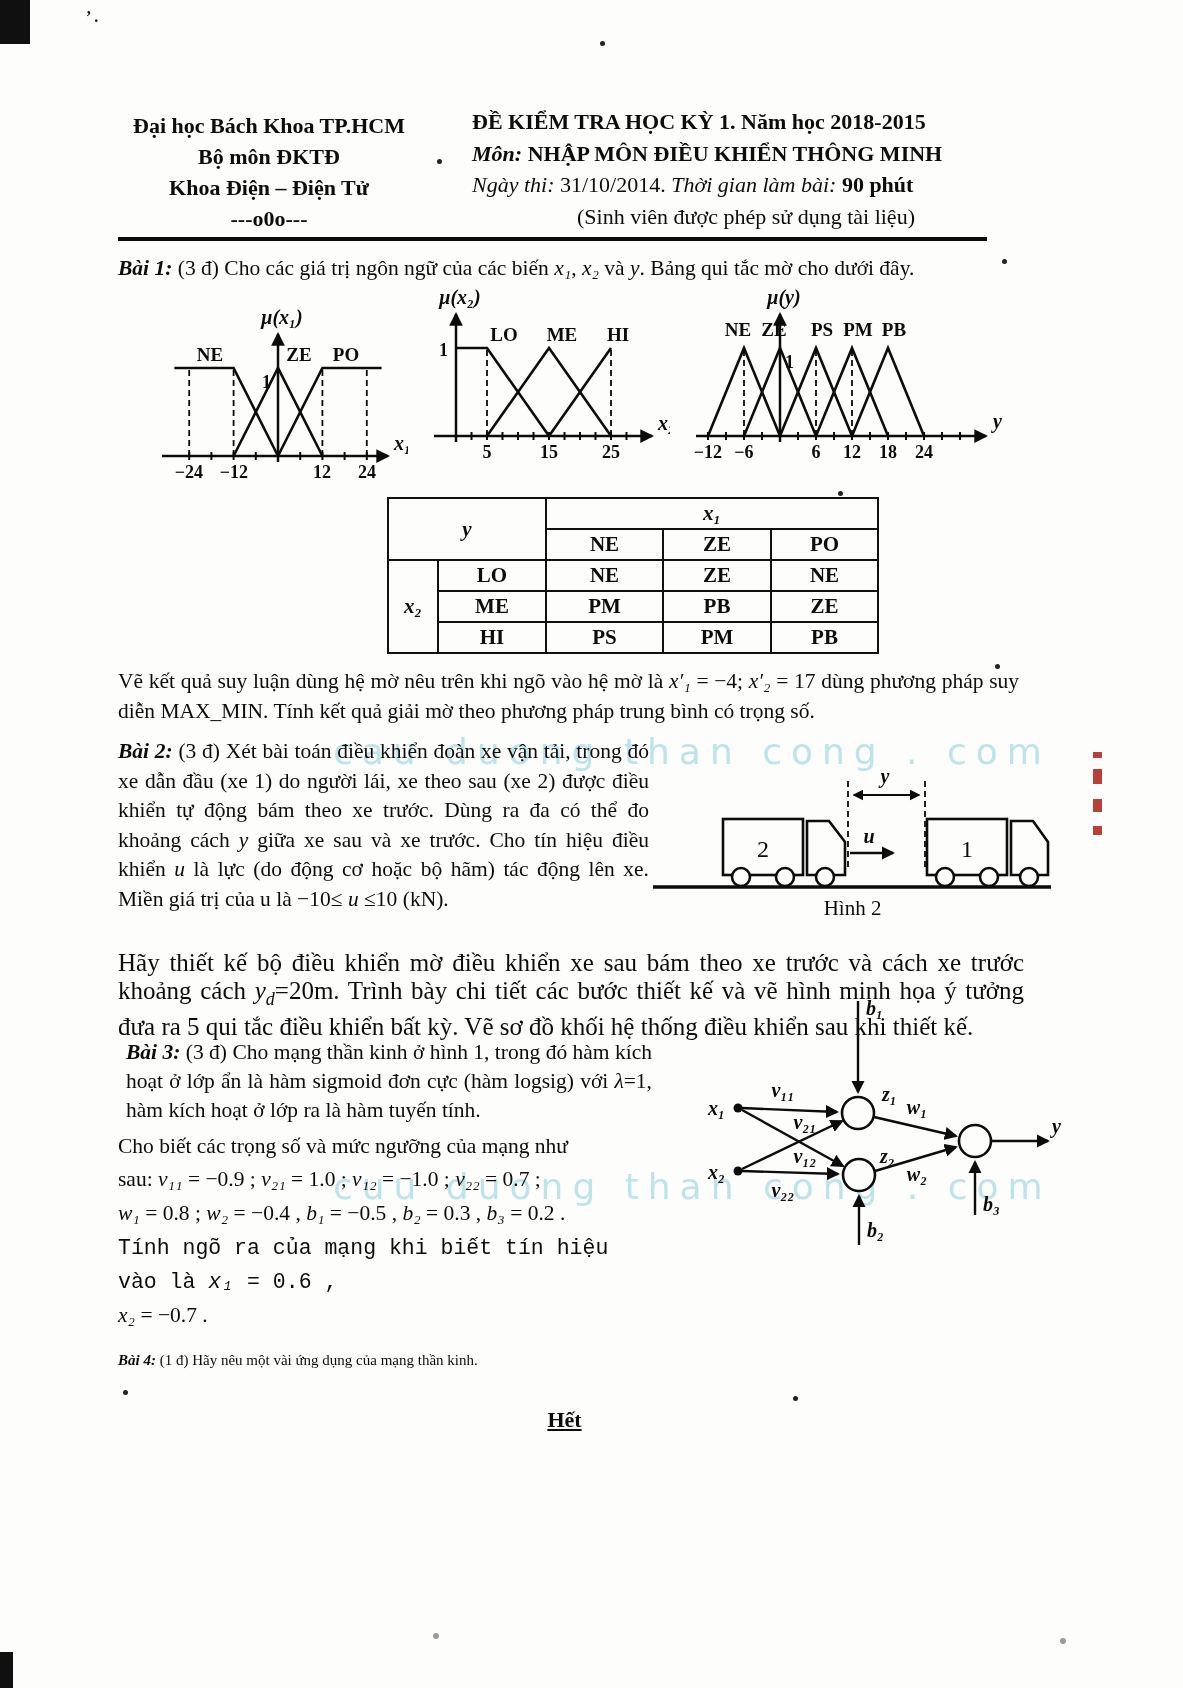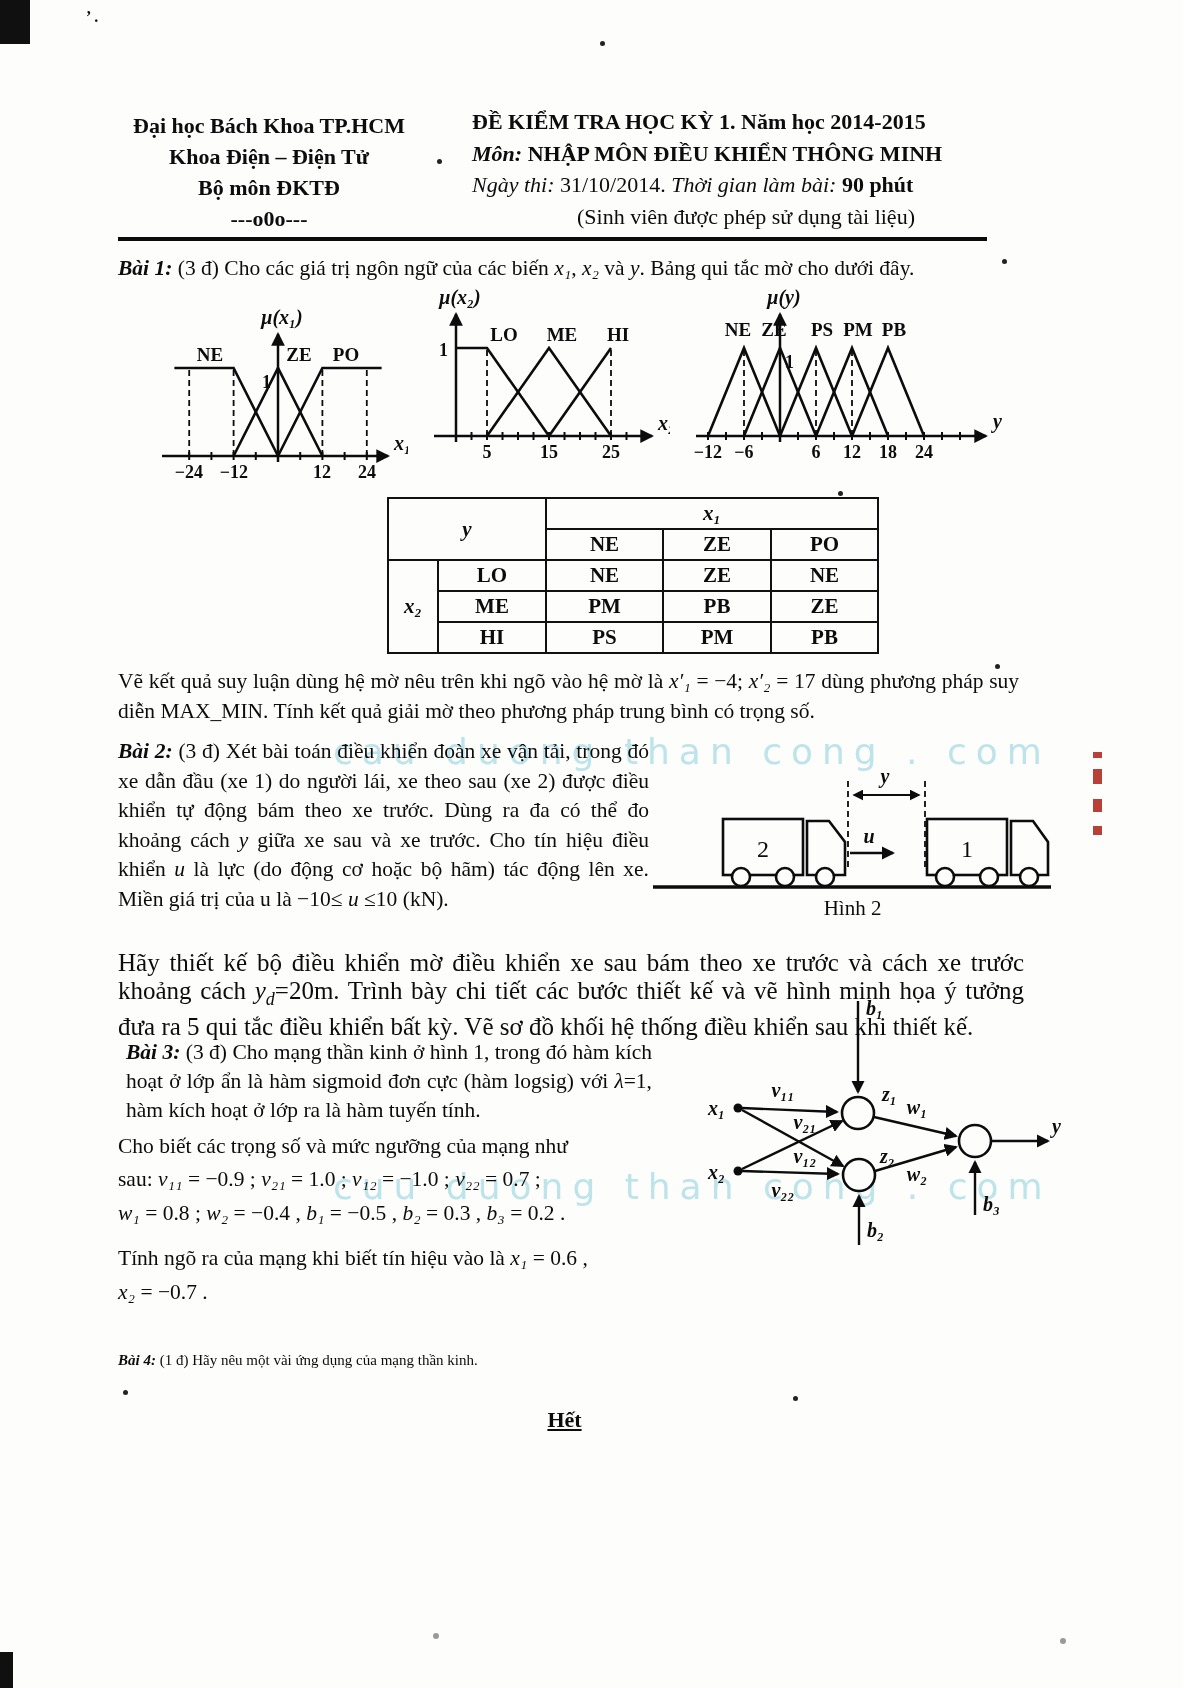--- a/index.html
+++ b/index.html
@@ -80,26 +80,26 @@
   <div class="redmark" style="top:752px;height:6px;"></div>
   <div class="redmark" style="top:769px;height:15px;"></div>
   <div class="redmark" style="top:799px;height:13px;"></div>
   <div class="redmark" style="top:826px;height:9px;"></div>
 
   <div class="wm" style="left:333px;top:731px;">cau duong than cong . com</div>
   <div class="wm" style="left:333px;top:1166px;">cuu duong than cong . com</div>
 
   <div class="abs" id="hdr-left">
     <div>Đại học Bách Khoa TP.HCM</div>
+    <div>Bộ môn ĐKTĐ</div>
     <div>Khoa Điện – Điện Tử</div>
-    <div>Bộ môn ĐKTĐ</div>
     <div>---o0o---</div>
   </div>
   <div class="abs" id="hdr-right">
-    <div class="seg-b">ĐỀ KIỂM TRA HỌC KỲ 1. Năm học 2014-2015</div>
+    <div class="seg-b">ĐỀ KIỂM TRA HỌC KỲ 1. Năm học 2018-2015</div>
     <div><span class="seg-bi">Môn: </span><span class="seg-b">NHẬP MÔN ĐIỀU KHIỂN THÔNG MINH</span></div>
     <div><span class="seg-i">Ngày thi: </span><span>31/10/2014. </span><span class="seg-i">Thời gian làm bài: </span><span class="seg-b">90 phút</span></div>
     <div class="c">(Sinh viên được phép sử dụng tài liệu)</div>
   </div>
   <div class="abs" id="divider"></div>
 
   <div class="abs just" id="bai1"><span class="seg-bi">Bài  1:</span><span> (3 đ) Cho các giá trị ngôn ngữ của các biến </span><span class="seg-i">x₁</span><span>, </span><span class="seg-i">x₂</span><span> và </span><span class="seg-i">y</span><span>. Bảng qui tắc mờ cho dưới đây.</span></div>
 
   <div class="abs" style="left:150px;top:286px;margin-top:20px;">
     <svg width="258" height="185" viewBox="0 0 258 185">
@@ -287,21 +287,21 @@
     <div class="figcap"><span>Hình 2</span></div>
   </div>
 
   <div class="abs just" id="para-design"><span>Hãy thiết kế bộ điều khiển mờ điều khiển xe sau bám theo xe trước và cách xe trước khoảng cách </span><span class="seg-i">y</span><span class="seg-isub">d</span><span>=20m. Trình bày chi tiết các bước thiết kế và vẽ hình minh họa ý tưởng đưa ra 5 qui tắc điều khiển bất kỳ. Vẽ sơ đồ khối hệ thống điều khiển sau khi thiết kế.</span></div>
 
   <div class="abs" id="bai3">
     <div class="p1 just"><span class="seg-bi">Bài 3:</span><span> (3 đ) Cho mạng thần kinh ở hình 1, trong đó hàm kích hoạt ở lớp ẩn là hàm sigmoid  đơn cực (hàm logsig) với </span><span class="seg-i">λ</span><span>=1, hàm kích hoạt ở lớp ra là hàm tuyến tính.</span></div>
     <div class="ml" style="margin-top:5px;"><span>Cho biết các trọng số và mức ngưỡng của mạng như</span></div>
     <div class="ml"><span>sau:     </span><span class="seg-i">v₁₁</span><span> = −0.9 ;   </span><span class="seg-i">v₂₁</span><span> = 1.0 ;   </span><span class="seg-i">v₁₂</span><span> = −1.0 ;   </span><span class="seg-i">v₂₂</span><span> = 0.7 ;</span></div>
     <div class="ml"><span class="seg-i">w₁</span><span> = 0.8 ;   </span><span class="seg-i">w₂</span><span> = −0.4 ,  </span><span class="seg-i">b₁</span><span> = −0.5 ,  </span><span class="seg-i">b₂</span><span> = 0.3 ,  </span><span class="seg-i">b₃</span><span> = 0.2 .</span></div>
-    <div class="ml" style="margin-top:12px;"><span>Tính ngõ ra của mạng khi biết tín hiệu vào là </span><span class="seg-i">x₁</span><span> = 0.6 ,</span></div>
+    <div class="ml" style="margin-top:2px;font-family:Liberation Mono, monospace;"><span>Tính ngõ ra của mạng khi biết tín hiệu vào là </span><span class="seg-i">x₁</span><span> = 0.6 ,</span></div>
     <div class="ml"><span class="seg-i">x₂</span><span> = −0.7 .</span></div>
   </div>
 
   <div class="abs" style="left:645px;top:983px;">
     <svg width="420" height="275" viewBox="0 0 420 275">
 
       <circle cx="213" cy="130" r="16" fill="#fdfdfc" stroke="#0c0c0c" stroke-width="2.6"></circle>
       <circle cx="214" cy="192" r="16" fill="#fdfdfc" stroke="#0c0c0c" stroke-width="2.6"></circle>
       <circle cx="330" cy="158" r="16" fill="#fdfdfc" stroke="#0c0c0c" stroke-width="2.6"></circle>
 

